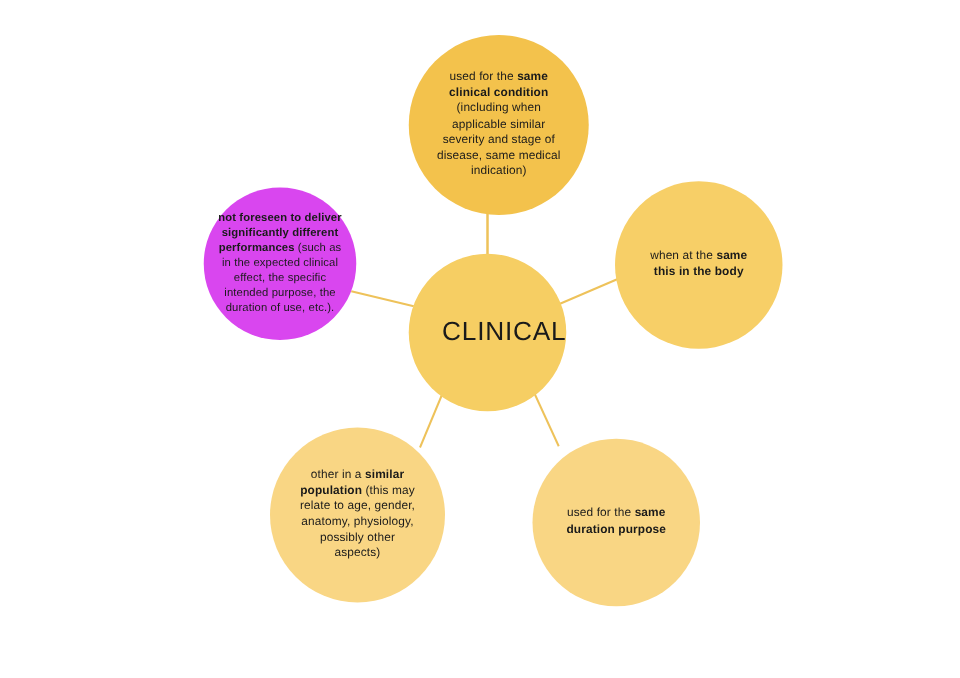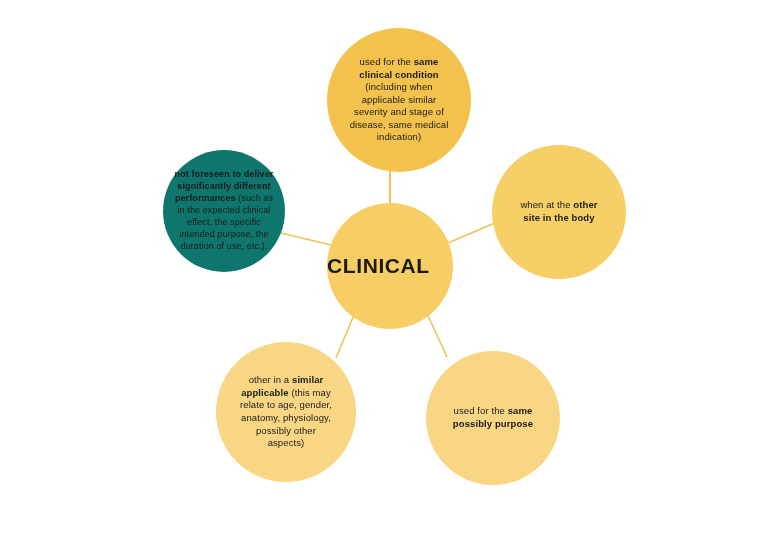--- a/index.html
+++ b/index.html
@@ -23,21 +23,21 @@
     left: 0;
     top: 0;
     width: 768px;
     height: 542px;
   }
   .node {
     position: absolute;
     border-radius: 50%;
     display: flex;
     align-items: center;
-    justify-content: flex-start;
+    justify-content: flex-end;
     box-sizing: border-box;
     text-align: center;
     color: #1a1a1a;
   }
   .node-text {
     display: block;
     line-height: 1.32;
     letter-spacing: 0.1px;
   }
   .node-text b {
@@ -47,21 +47,21 @@
   #node-center {
     left: 327px;
     top: 203px;
     width: 126px;
     height: 126px;
     background: #f6ce63;
   }
   #node-center .node-text {
     font-size: 21px;
     letter-spacing: 0.6px;
-    font-weight: bold;
+    font-weight: normal;
   }
   
   #node-top {
     left: 327px;
     top: 28px;
     width: 144px;
     height: 144px;
     background: #f3c24c;
   }
   #node-top .node-text {
@@ -103,21 +103,21 @@
   #node-bottom-left .node-text {
     font-size: 9.5px;
     padding: 0 22px;
   }
   
   #node-left {
     left: 163px;
     top: 150px;
     width: 122px;
     height: 122px;
-    background: #0f766e;
+    background: #d946ef;
   }
   #node-left .node-text {
     font-size: 9px;
     padding: 0 10px;
   }
 </style>
 </head>
 <body>
 
 <div id="diagram">
@@ -131,33 +131,33 @@
   </svg>
 
   <div class="node" id="node-top">
     <span class="node-text">
       <span>used for the </span><b>same clinical condition</b><span> (including when applicable similar severity and stage of disease, same medical indication)</span>
     </span>
   </div>
 
   <div class="node" id="node-right">
     <span class="node-text">
-      <span>when at the </span><b>other site in the body</b>
+      <span>when at the </span><b>same this in the body</b>
     </span>
   </div>
 
   <div class="node" id="node-bottom-right">
     <span class="node-text">
-      <span>used for the </span><b>same possibly purpose</b>
+      <span>used for the </span><b>same duration purpose</b>
     </span>
   </div>
 
   <div class="node" id="node-bottom-left">
     <span class="node-text">
-      <span>other in a </span><b>similar applicable</b><span> (this may relate to age, gender, anatomy, physiology, possibly other aspects)</span>
+      <span>other in a </span><b>similar population</b><span> (this may relate to age, gender, anatomy, physiology, possibly other aspects)</span>
     </span>
   </div>
 
   <div class="node" id="node-left">
     <span class="node-text">
       <b>not foreseen to deliver significantly different performances</b><span> (such as in the expected clinical effect, the specific intended purpose, the duration of use, etc.).</span>
     </span>
   </div>
 
   <div class="node" id="node-center">

